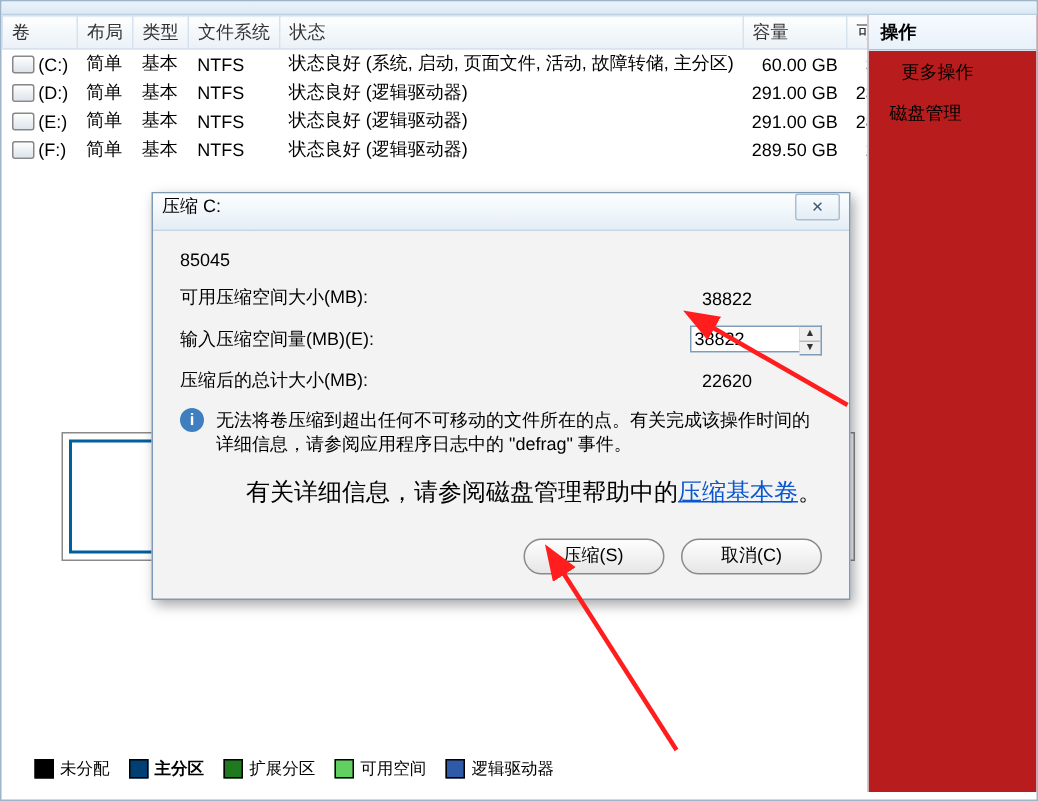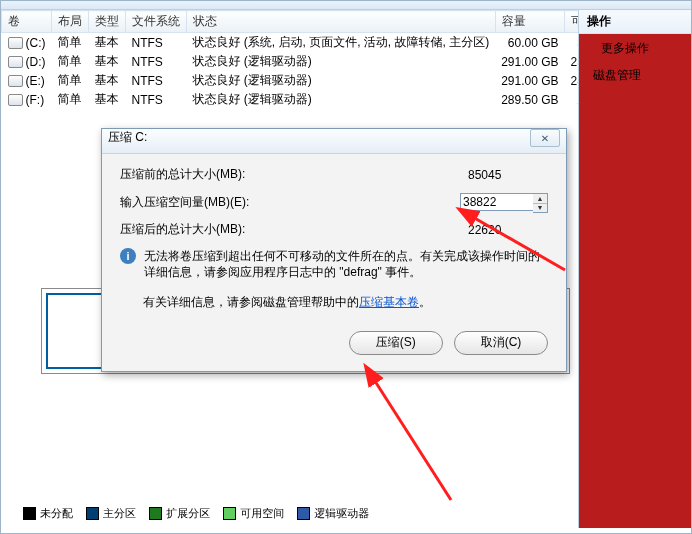--- a/index.html
+++ b/index.html
@@ -46,21 +46,21 @@
 .field-label{flex:1;font-size:12px}
 .field-val{width:80px;font-size:12px}
 .field-input-wrap{width:88px;position:relative}
 .field-input{width:74px;height:18px;border:1px solid #7f9db9;background:#fff;font-size:12px;padding:0 2px;box-sizing:border-box}
 .spinner{position:absolute;right:0;top:0;width:14px;height:18px;border:1px solid #7f9db9;border-left:0;background:#efefef;display:flex;flex-direction:column}
 .spinner b{flex:1;display:flex;align-items:center;justify-content:center;font-size:7px;color:#333;border-bottom:1px solid #bbb;font-weight:normal}
 .spinner b:last-child{border-bottom:0}
 .info-row{display:flex;margin:8px 0 14px 0;line-height:16px}
 .info-icon{width:16px;height:16px;border-radius:50%;background:#3f7fbf;color:#fff;font-weight:bold;font-size:11px;display:flex;align-items:center;justify-content:center;margin-right:8px;flex-shrink:0}
 .info-text{font-size:12px}
-.detail-row{margin:14px 0 20px 23px;font-size:12px}
+.detail-row{margin:14px 0 20px 44px;font-size:16px}
 .detail-row a{color:#0b57d0;text-decoration:underline}
 .btn-row{text-align:right;margin-top:4px}
 .btn{display:inline-block;min-width:72px;height:22px;line-height:20px;border:1px solid #8a8a8a;background:linear-gradient(#fefefe,#e6e6e6);text-align:center;font-size:12px;margin-left:8px;padding:0 10px;border-radius:12px}
 
 
 .arrow{position:absolute;pointer-events:none;z-index:20}
 .arrow svg{overflow:visible}
 </style>
 </head>
 <body>
@@ -130,21 +130,21 @@
         </div>
       </div>
 
       <div class="legend">
         <span>
             <i class="lg-unalloc"></i>
             <b style="font-weight:normal">未分配</b>
           </span>
         <span>
             <i class="lg-primary"></i>
-            <b style="font-weight:normal">主分区</b>
+            <b style="font-weight:bold">主分区</b>
           </span>
         <span>
             <i class="lg-ext"></i>
             <b style="font-weight:normal">扩展分区</b>
           </span>
         <span>
             <i class="lg-free"></i>
             <b style="font-weight:normal">可用空间</b>
           </span>
         <span>
@@ -153,22 +153,25 @@
           </span>
       </div>
 
       <div class="dialog">
         <div class="dlg-title">
           <span class="dlg-title-text">压缩 C:</span>
           <span class="dlg-close">✕</span>
         </div>
         <div class="dlg-body">
           <div class="field-row">
-            <span class="field-label">压缩前的总计大小(MB):</span>
             <span class="field-val">85045</span>
+          </div>
+          <div class="field-row">
+            <span class="field-label">可用压缩空间大小(MB):</span>
+            <span class="field-val">38822</span>
           </div>
           <div class="field-row">
             <span class="field-label">输入压缩空间量(MB)(E):</span>
             <span class="field-input-wrap">
               <input class="field-input" value="38822" style="">
               <span class="spinner">
                   <b>▲</b>
                   <b>▼</b>
                 </span>
             </span>

